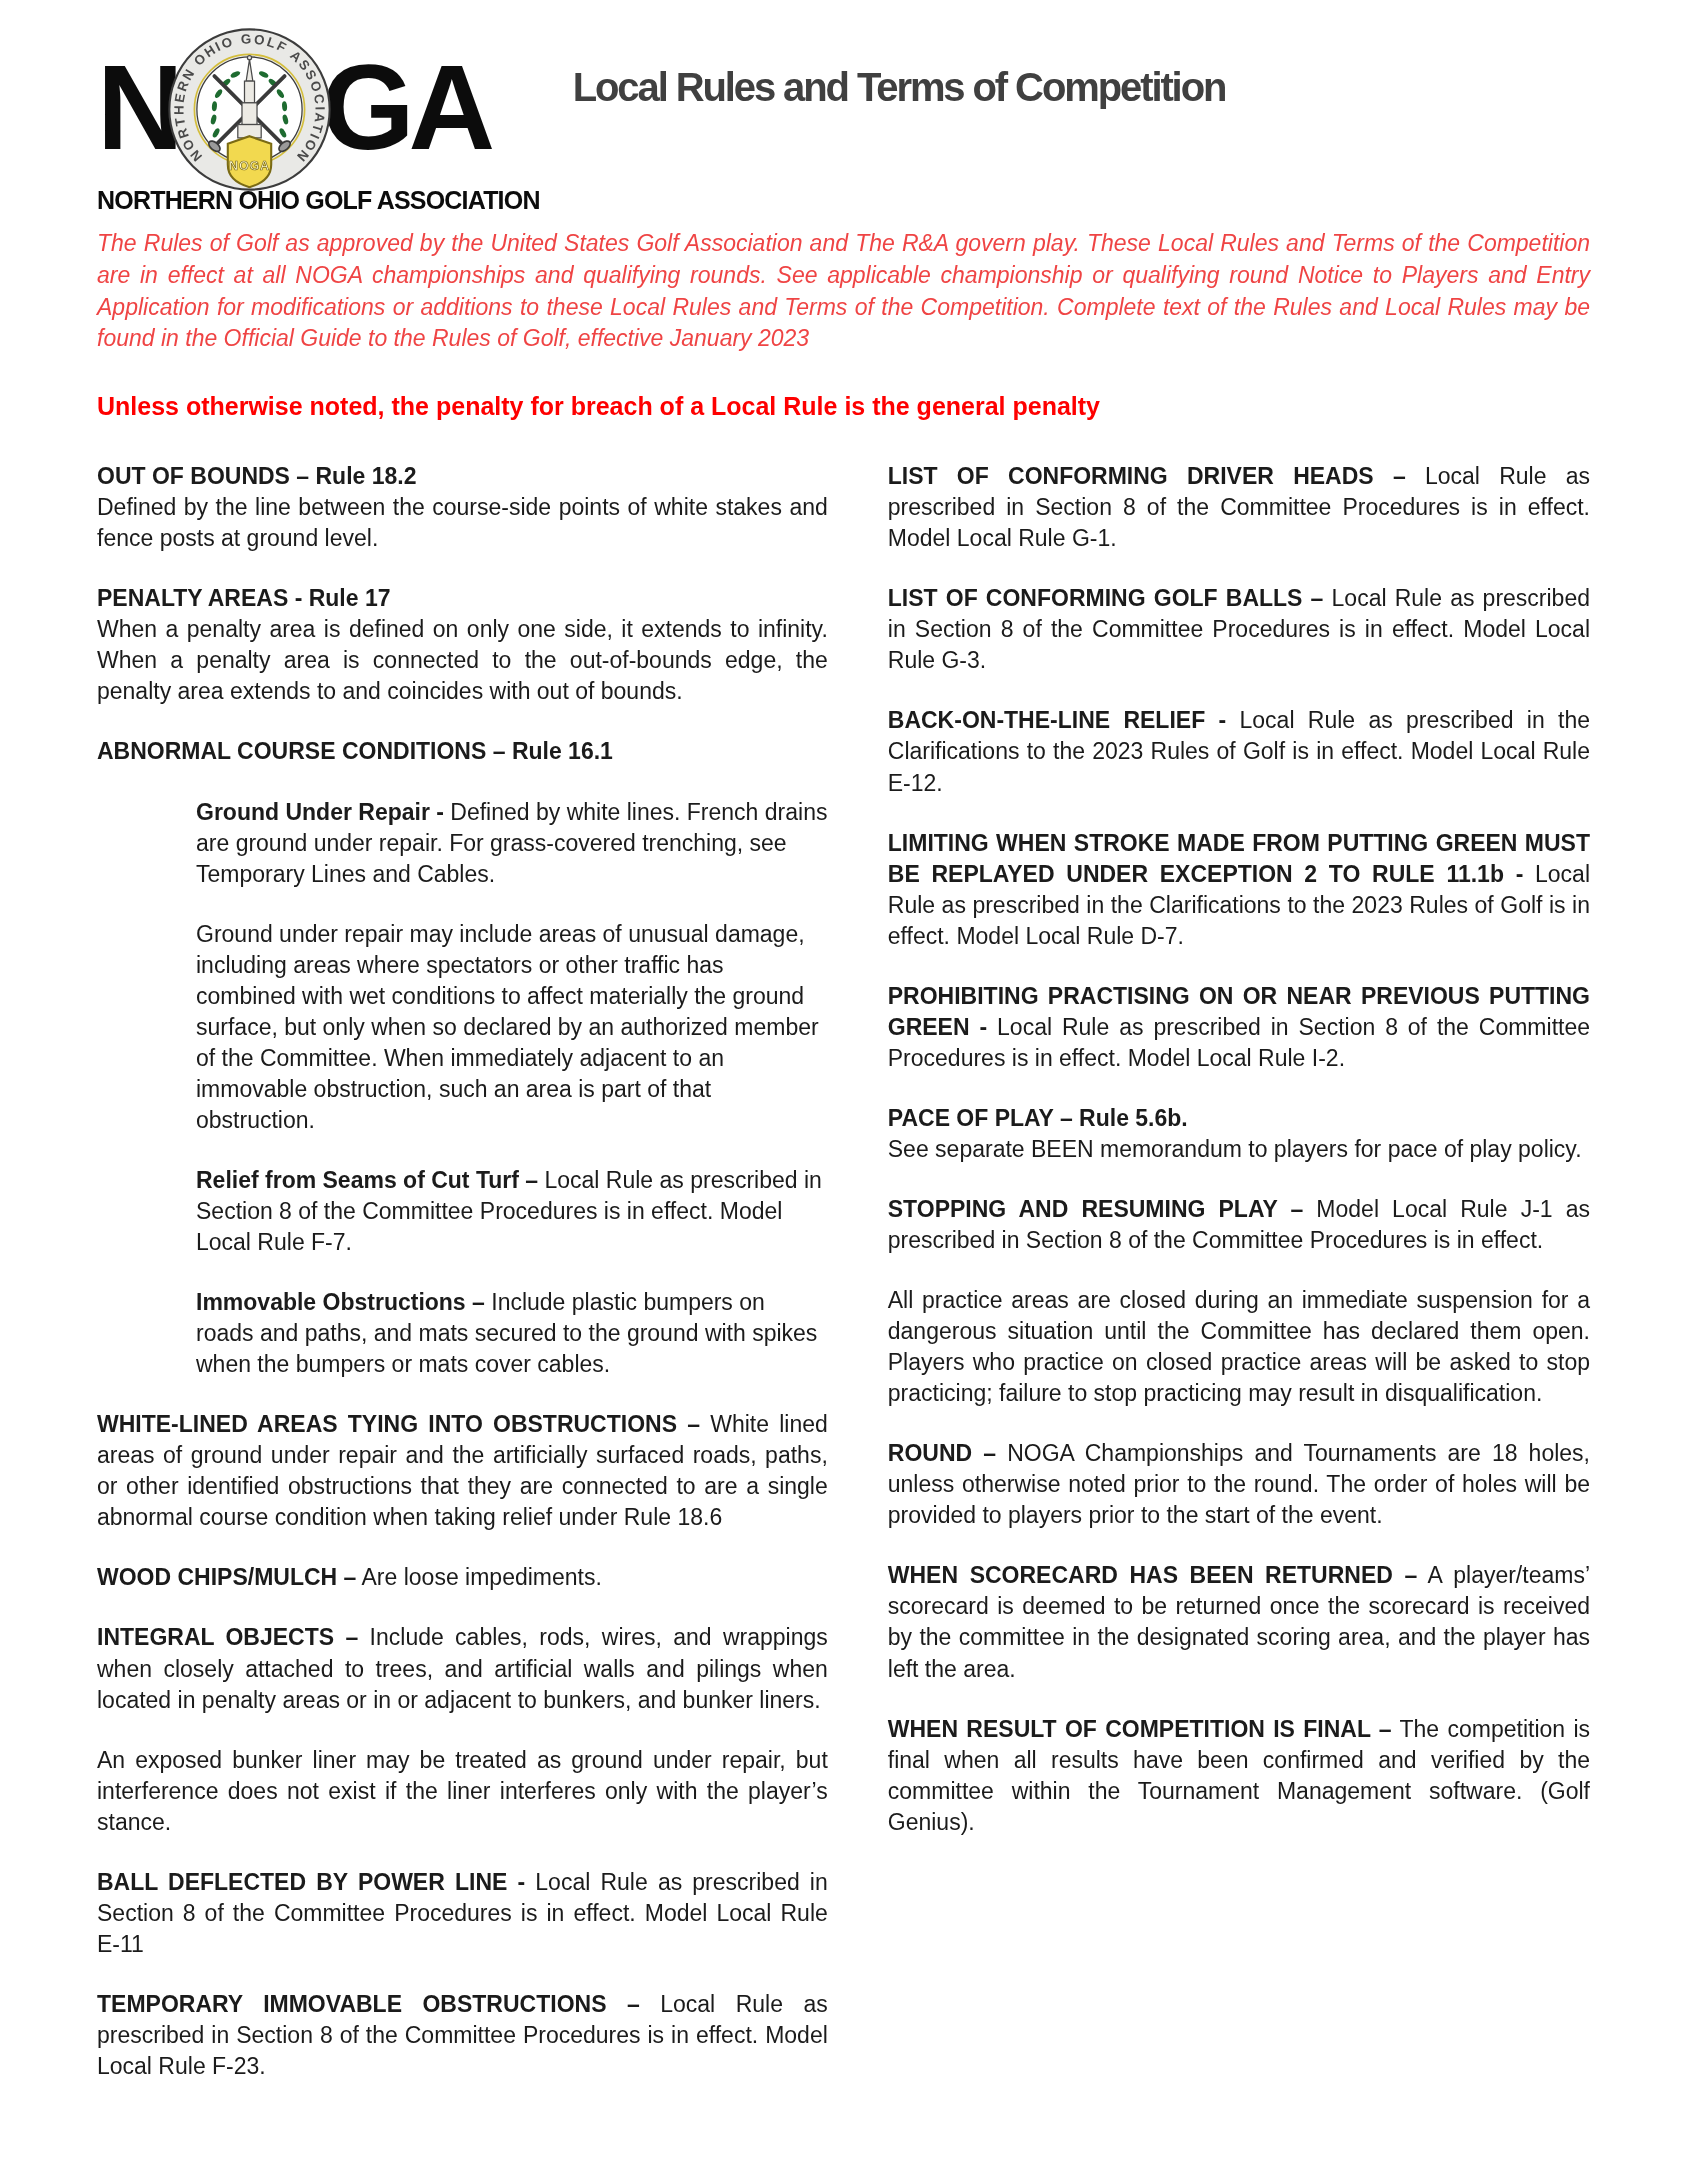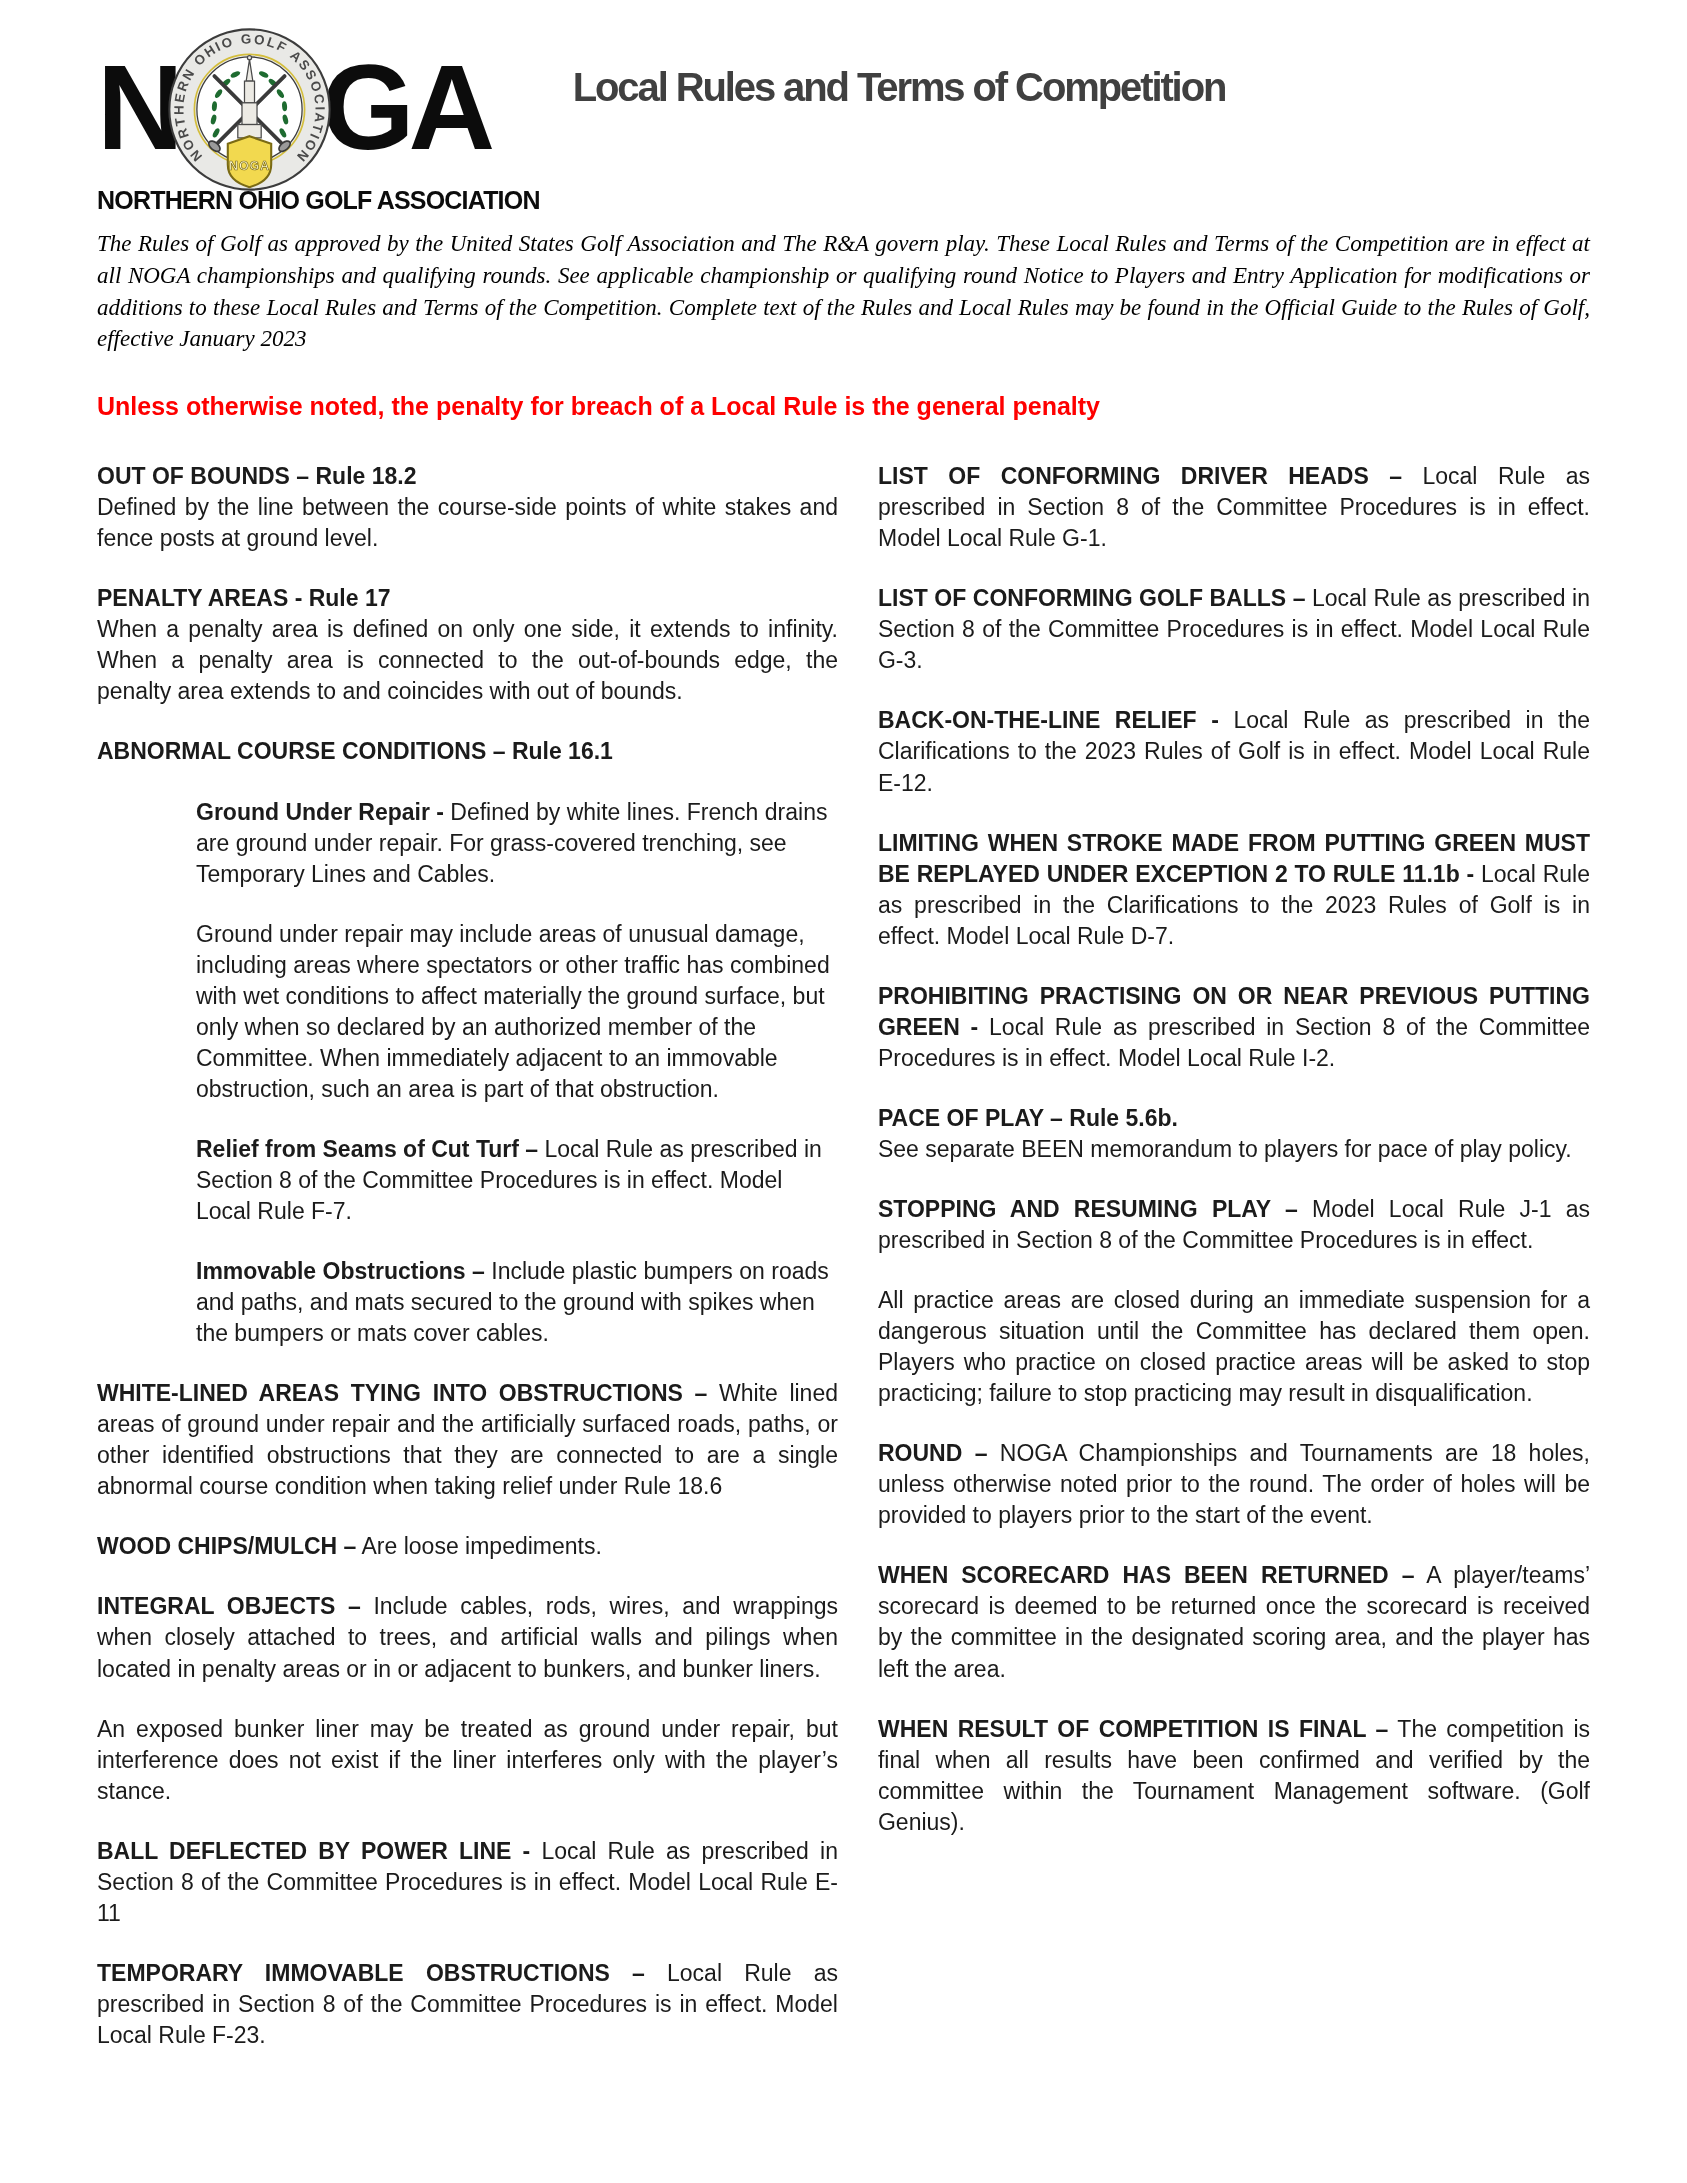--- a/index.html
+++ b/index.html
@@ -24,28 +24,28 @@
     color:#0c0c0c; margin-top:6.7px; white-space:nowrap;
   }
   .doc-title {
     margin:32px 0 0 11px; font-size:40px; font-weight:bold;
     letter-spacing:-2.1px; line-height:1.05; color:#404040; white-space:nowrap;
   }
 
   
   .intro {
     margin:13.5px 0 0 0; font-style:italic; font-size:23px;
-    line-height:1.38; text-align:justify; color:#000000;font-family:Liberation Serif, serif;
+    line-height:1.38; text-align:justify; color:#ef4444;
   }
   .penalty-notice {
     margin:37px 0 0 0; color:#fe0000; font-weight:bold; font-size:25px;
   }
 
   
-  .columns { display:flex; gap:40px; margin-top:40px; }
+  .columns { display:flex; gap:60px; margin-top:40px; }
   .col-left  { width:742px; }
   .col-right { width:713px; }
   .sec { margin:0 0 29px 0; font-size:23px; line-height:1.35; }
   .just { text-align:justify; }
   .head-line { font-weight:bold; }
   .lead { font-weight:bold; }
   .indent { margin-left:99px; }
   .sec:last-child { margin-bottom:0; }
 </style>
 </head>

